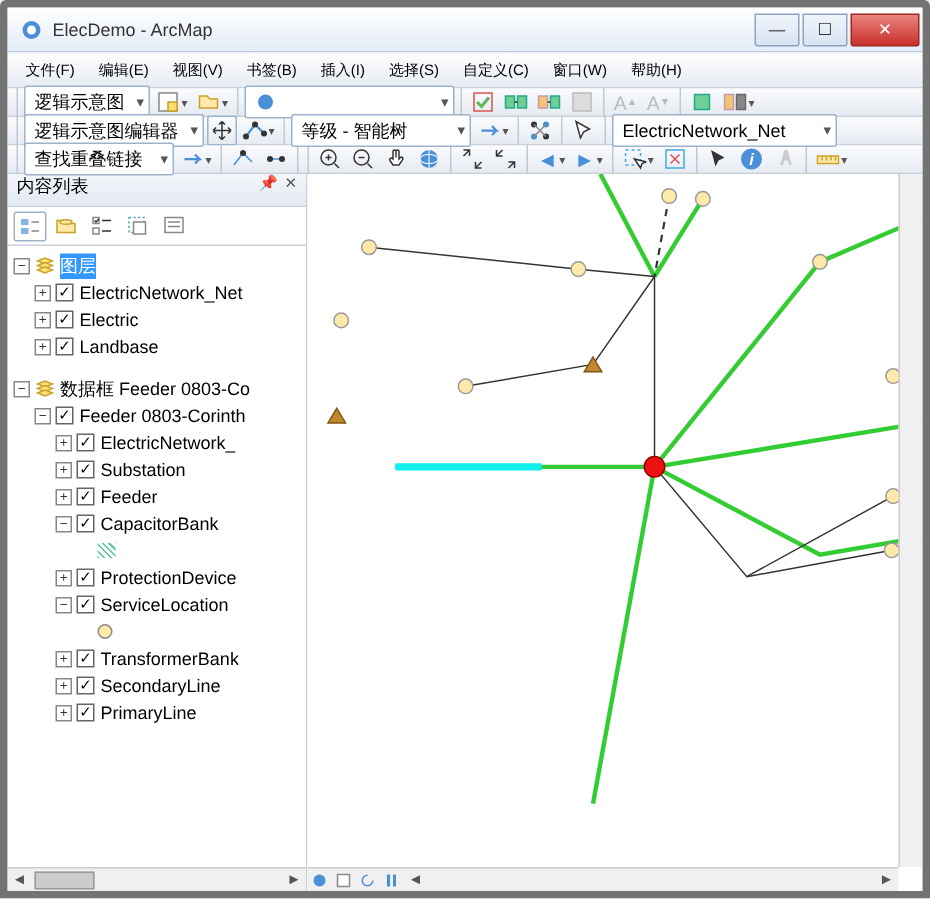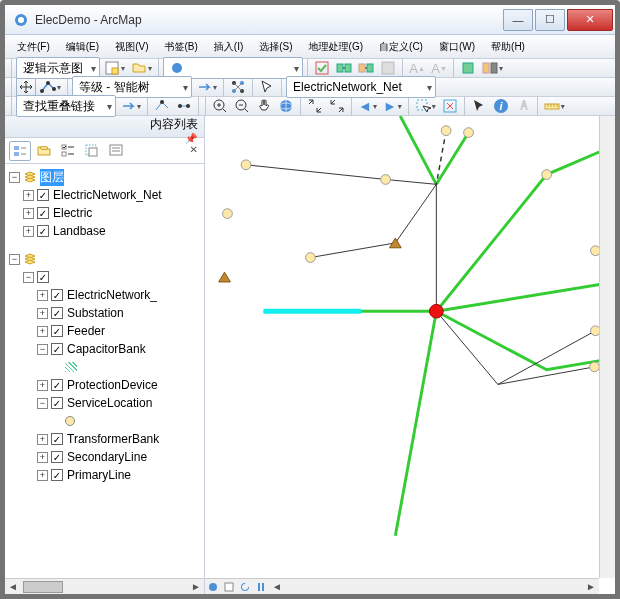--- a/index.html
+++ b/index.html
@@ -16,21 +16,21 @@
 .toolbar { height: 19px; background: linear-gradient(#fafbfd, #e6ebf2); border-bottom: 1px solid #c8d0dc; display: flex; align-items: center; padding: 0 4px; font-size: 12px; gap: 2px; }
 .tool-drop { height: 22px; border: 1px solid #9db3cc; background: #fff; padding: 0 16px 0 6px; font-size: 12px; display: flex; align-items: center; border-radius: 2px; position: relative; }
 .tool-drop::after { content: "▾"; position: absolute; right: 3px; font-size: 10px; color: #555; }
 .tool-icon { width: 20px; height: 20px; display: inline-flex; align-items: center; justify-content: center; font-size: 13px; color: #3a5a8a; cursor: default; }
 .tool-icon.disabled { color: #bbb; }
 .tool-sep { width: 1px; height: 20px; background: #c0c8d4; margin: 0 2px; }
 .tool-btn-drop { display: flex; align-items: center; height: 22px; padding: 0 2px; }
 .tool-btn-drop .caret { font-size: 8px; margin-left: 1px; color: #555; }
 .main-area { flex: 1; display: flex; overflow: hidden; }
 .toc-panel { width: 200px; border-right: 1px solid #c8d0dc; display: flex; flex-direction: column; background: #fff; }
-.toc-header { height: 22px; background: linear-gradient(#f3f6fa, #e2e9f2); border-bottom: 1px solid #c8d0dc; display: flex; align-items: flex-end; padding: 0 6px; font-size: 12px; flex-direction: column; }
+.toc-header { height: 22px; background: linear-gradient(#f3f6fa, #e2e9f2); border-bottom: 1px solid #c8d0dc; display: flex; align-items: flex-start; padding: 0 6px; font-size: 12px; }
 .toc-header-text { flex: 1; }
 .toc-header-btn { font-size: 10px; margin-left: 4px; color: #555; }
 .toc-toolbar { height: 26px; border-bottom: 1px solid #c8d0dc; display: flex; align-items: center; padding: 0 4px; gap: 2px; }
 .toc-tab { width: 22px; height: 20px; display: inline-flex; align-items: center; justify-content: center; font-size: 12px; border: 1px solid transparent; }
 .toc-tab.active { border: 1px solid #9db3cc; border-radius: 2px; background: #fff; padding: 1px; }
 .tree { flex: 1; overflow: auto; font-size: 12px; padding: 4px 0; }
 .tree-row { display: flex; align-items: center; height: 18px; white-space: nowrap; }
 .tree-toggle { width: 11px; height: 11px; border: 1px solid #888; display: inline-flex; align-items: center; justify-content: center; font-size: 9px; line-height: 1; margin-right: 3px; color: #333; background: #fff; flex-shrink: 0; }
 .tree-check { width: 12px; height: 12px; border: 1px solid #666; margin-right: 4px; display: inline-flex; align-items: center; justify-content: center; font-size: 10px; background: #fff; flex-shrink: 0; }
 .tree-icon { width: 14px; height: 14px; margin-right: 3px; display: inline-flex; align-items: center; justify-content: center; flex-shrink: 0; }
@@ -64,21 +64,20 @@
     </div>
   </div>
 
   <div class="menubar">
     <span class="menu-item">文件(F)</span>
     <span class="menu-item">编辑(E)</span>
     <span class="menu-item">视图(V)</span>
     <span class="menu-item">书签(B)</span>
     <span class="menu-item">插入(I)</span>
     <span class="menu-item">选择(S)</span>
-    <span class="menu-item">地理处理(G)</span>
     <span class="menu-item">自定义(C)</span>
     <span class="menu-item">窗口(W)</span>
     <span class="menu-item">帮助(H)</span>
   </div>
 
   <div class="toolbar">
     <span class="tool-sep"></span>
     <div class="tool-drop">
         <span>逻辑示意图</span>
       </div>
@@ -140,20 +139,23 @@
         <svg width="16" height="16">
           <rect x="1" y="3" width="6" height="10" fill="#f0c674" stroke="#c9a"></rect>
           <rect x="9" y="3" width="6" height="10" fill="#888" stroke="#666"></rect>
         </svg>
         <span class="caret">▾</span>
       </div>
   </div>
 
   <div class="toolbar">
     <span class="tool-sep"></span>
+    <div class="tool-drop">
+        <span>逻辑示意图编辑器</span>
+      </div>
     <span class="tool-icon" style="border:1px solid #9db3cc;border-radius:2px">
         <svg width="16" height="16">
           <path d="M8 2v12M2 8h12M8 2l-2 2M8 2l2 2M8 14l-2-2M8 14l2-2M2 8l2-2M2 8l2 2M14 8l-2-2M14 8l-2 2" stroke="#333" fill="none"></path>
         </svg>
       </span>
     <div class="tool-btn-drop">
         <svg width="16" height="16">
           <path d="M2 12l6-8 6 6" stroke="#4a90d9" fill="none" stroke-width="1.5"></path>
           <circle cx="2" cy="12" r="2" fill="#333"></circle>
           <circle cx="8" cy="4" r="2" fill="#333"></circle>
@@ -379,24 +381,26 @@
 
         <div class="tree-row" style="padding-left:4px">
           <span class="tree-toggle">−</span>
           <span class="tree-icon layer-icon-stack">
               <svg width="14" height="14">
                 <path d="M2 4l5-2 5 2-5 2z" fill="#ffe07a" stroke="#c9a227"></path>
                 <path d="M2 7l5-2 5 2-5 2z" fill="#ffe07a" stroke="#c9a227"></path>
                 <path d="M2 10l5-2 5 2-5 2z" fill="#ffe07a" stroke="#c9a227"></path>
               </svg>
             </span>
+          <span class="tree-label">数据框 Feeder 0803-Co</span>
         </div>
         <div class="tree-row" style="padding-left:18px">
           <span class="tree-toggle">−</span>
           <span class="tree-check">✓</span>
+          <span class="tree-label">Feeder 0803-Corinth</span>
         </div>
 
         <div class="tree-row" style="padding-left:32px">
             <span class="tree-toggle">+</span>
             <span class="tree-check">✓</span>
             <span class="tree-label">ElectricNetwork_</span>
           </div>
         <div class="tree-row" style="padding-left:32px">
             <span class="tree-toggle">+</span>
             <span class="tree-check">✓</span>

